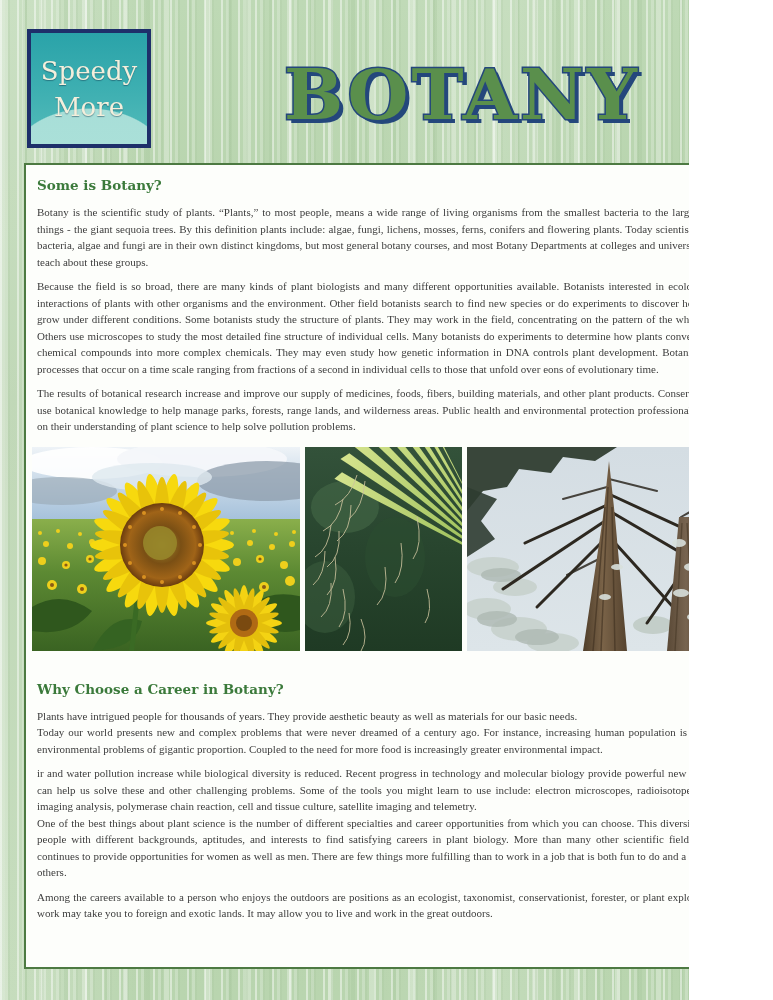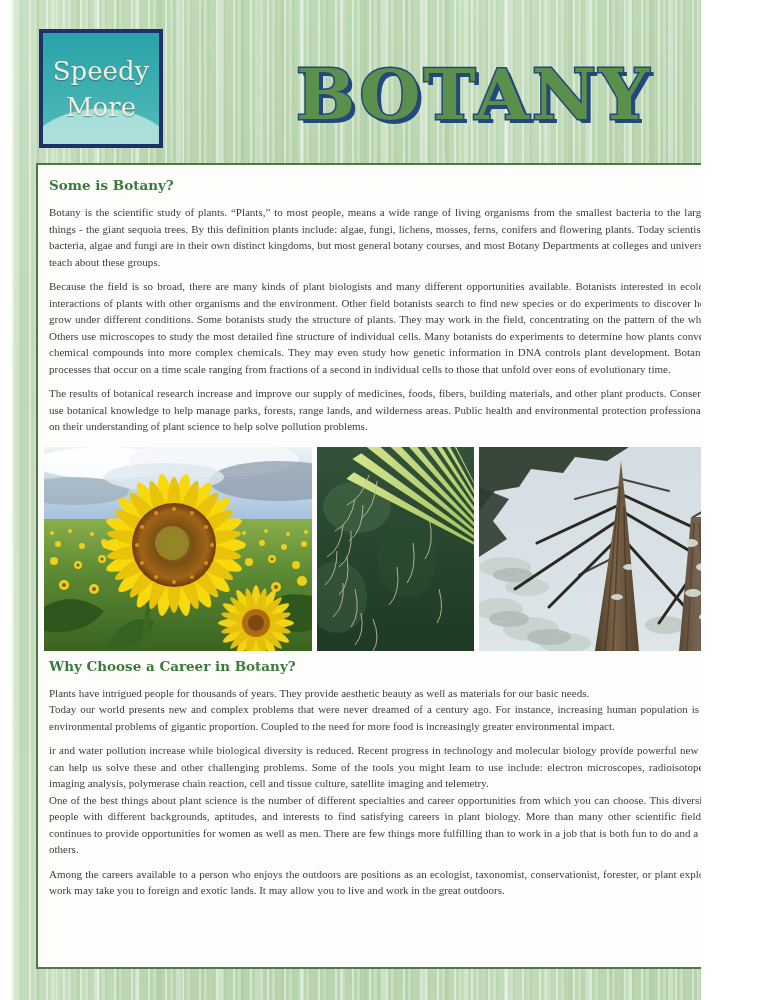--- a/index.html
+++ b/index.html
@@ -1,19 +1,19 @@
 <!DOCTYPE html>
 <html><head>
 <meta charset="utf-8">
 <style>
   html,body{margin:0;padding:0;}
   body{width:773px;height:1000px;position:relative;font-family:"Liberation Serif",serif;}
 
   .page{
-    position:absolute;left:12px;top:0;width:689px;height:1000px;overflow:hidden;
+    position:absolute;left:0;top:0;width:689px;height:1000px;overflow:hidden;
     background-color:#b6d2ac;
     background-image:
       repeating-linear-gradient(90deg, rgba(255,255,255,.45) 0 2px, rgba(255,255,255,0) 2px 5px, rgba(255,255,255,.22) 5px 8px, rgba(160,190,150,.18) 8px 10px, rgba(255,255,255,0) 10px 17px),
       repeating-linear-gradient(90deg, rgba(255,255,255,.30) 0 5px, rgba(255,255,255,0) 5px 23px, rgba(168,200,158,.35) 23px 27px, rgba(255,255,255,0) 27px 41px),
       linear-gradient(90deg, rgba(255,255,255,.18) 0 8%, rgba(255,255,255,0) 20% 55%, rgba(255,255,255,.15) 72%, rgba(255,255,255,0) 90%),
       linear-gradient(180deg,#bed9b5 0%,#b3d0a8 40%,#b9d5af 100%);
   }
 
   
   .logo{
@@ -36,21 +36,21 @@
   .panel{
     position:absolute;left:24px;top:163px;width:720px;height:806px;
     background:#fdfefb;border:2px solid #4d7a42;box-sizing:border-box;
     padding:12px 11px 0 11px;
   }
   h2.sec{
     margin:0 0 10px 0;
     font-family:"DejaVu Serif",serif;
     font-size:13.5px;font-weight:bold;color:#3b7a3b;line-height:17px;
   }
-  h2.sec2{margin-top:7px;}
+  h2.sec2{margin-top:30px;}
   p.para{
     margin:0 0 8px 0;
     font-size:11px;line-height:16.5px;color:#3d3d3d;
     text-align:justify;white-space:pre-line;
   }
 
   
   .photos{
     display:flex;gap:5px;margin:12px -5px 0 -5px;height:204px;
   }

